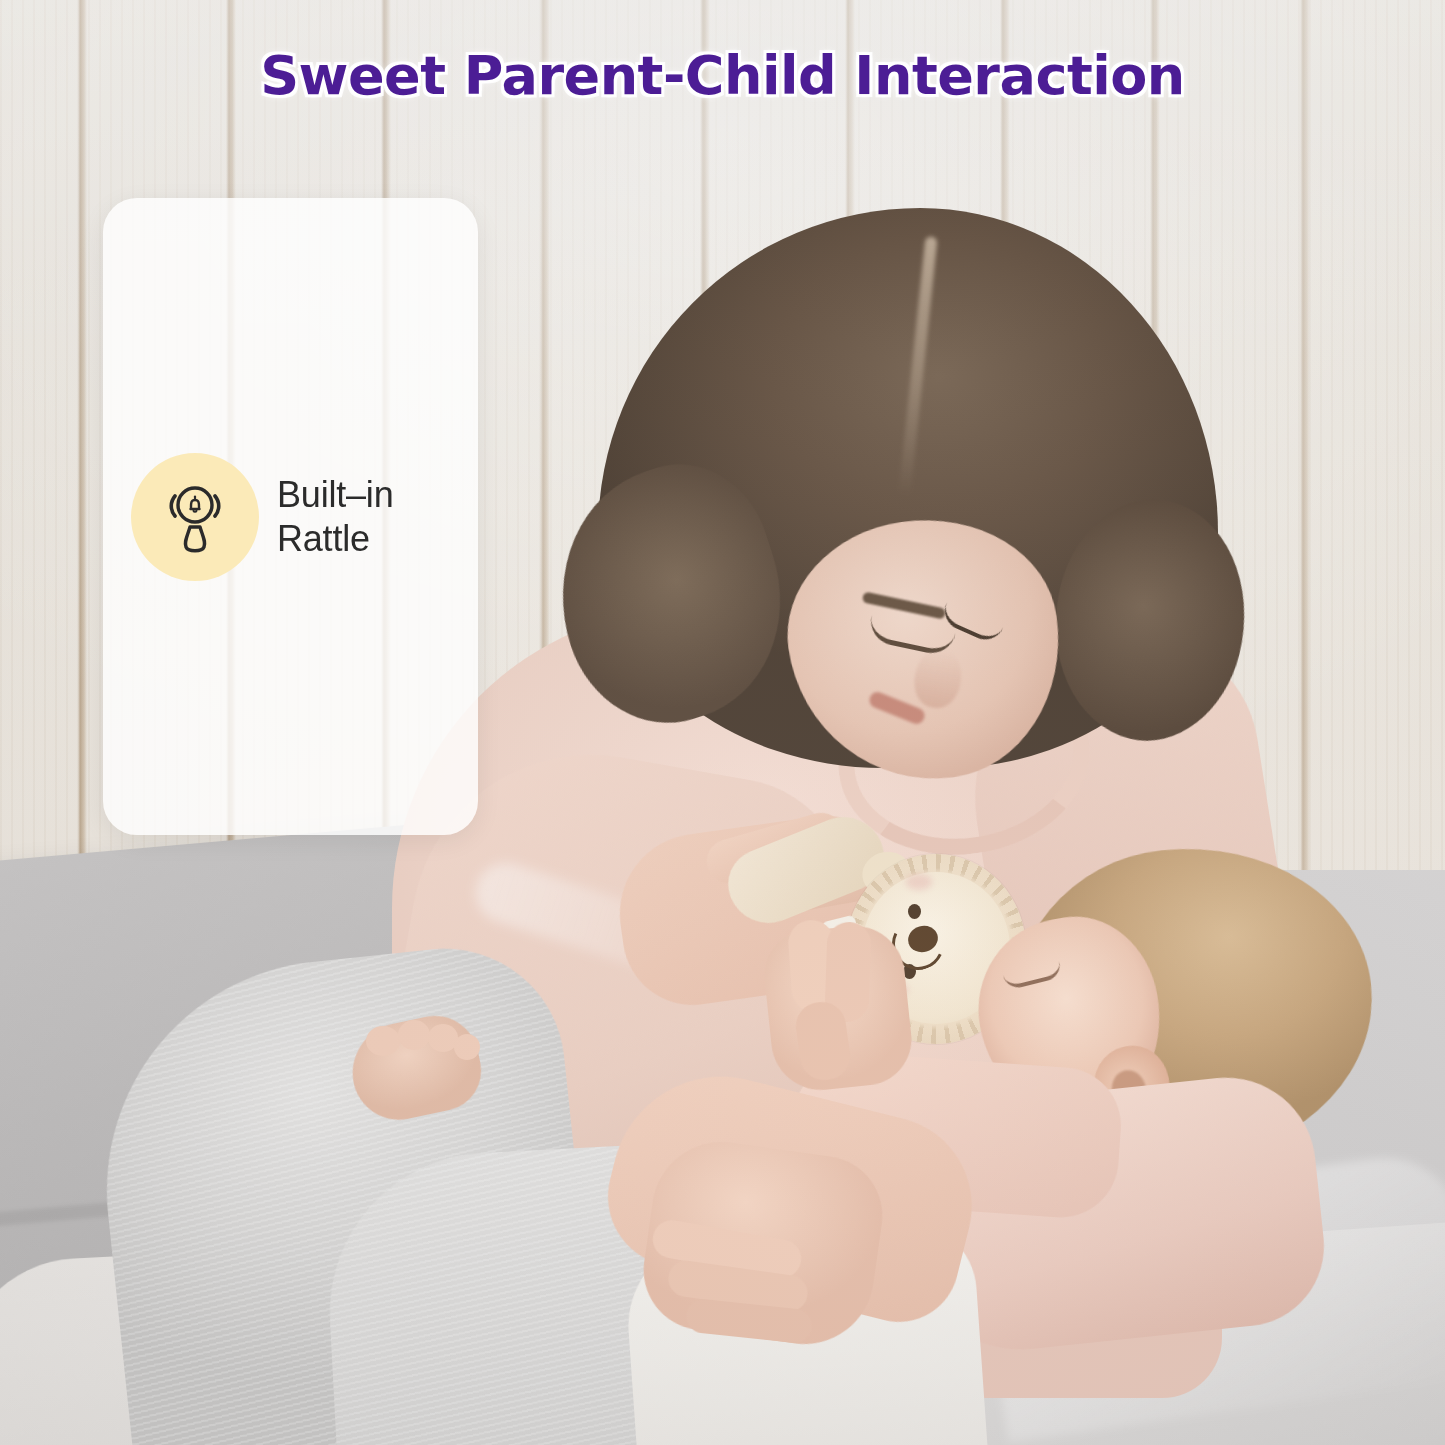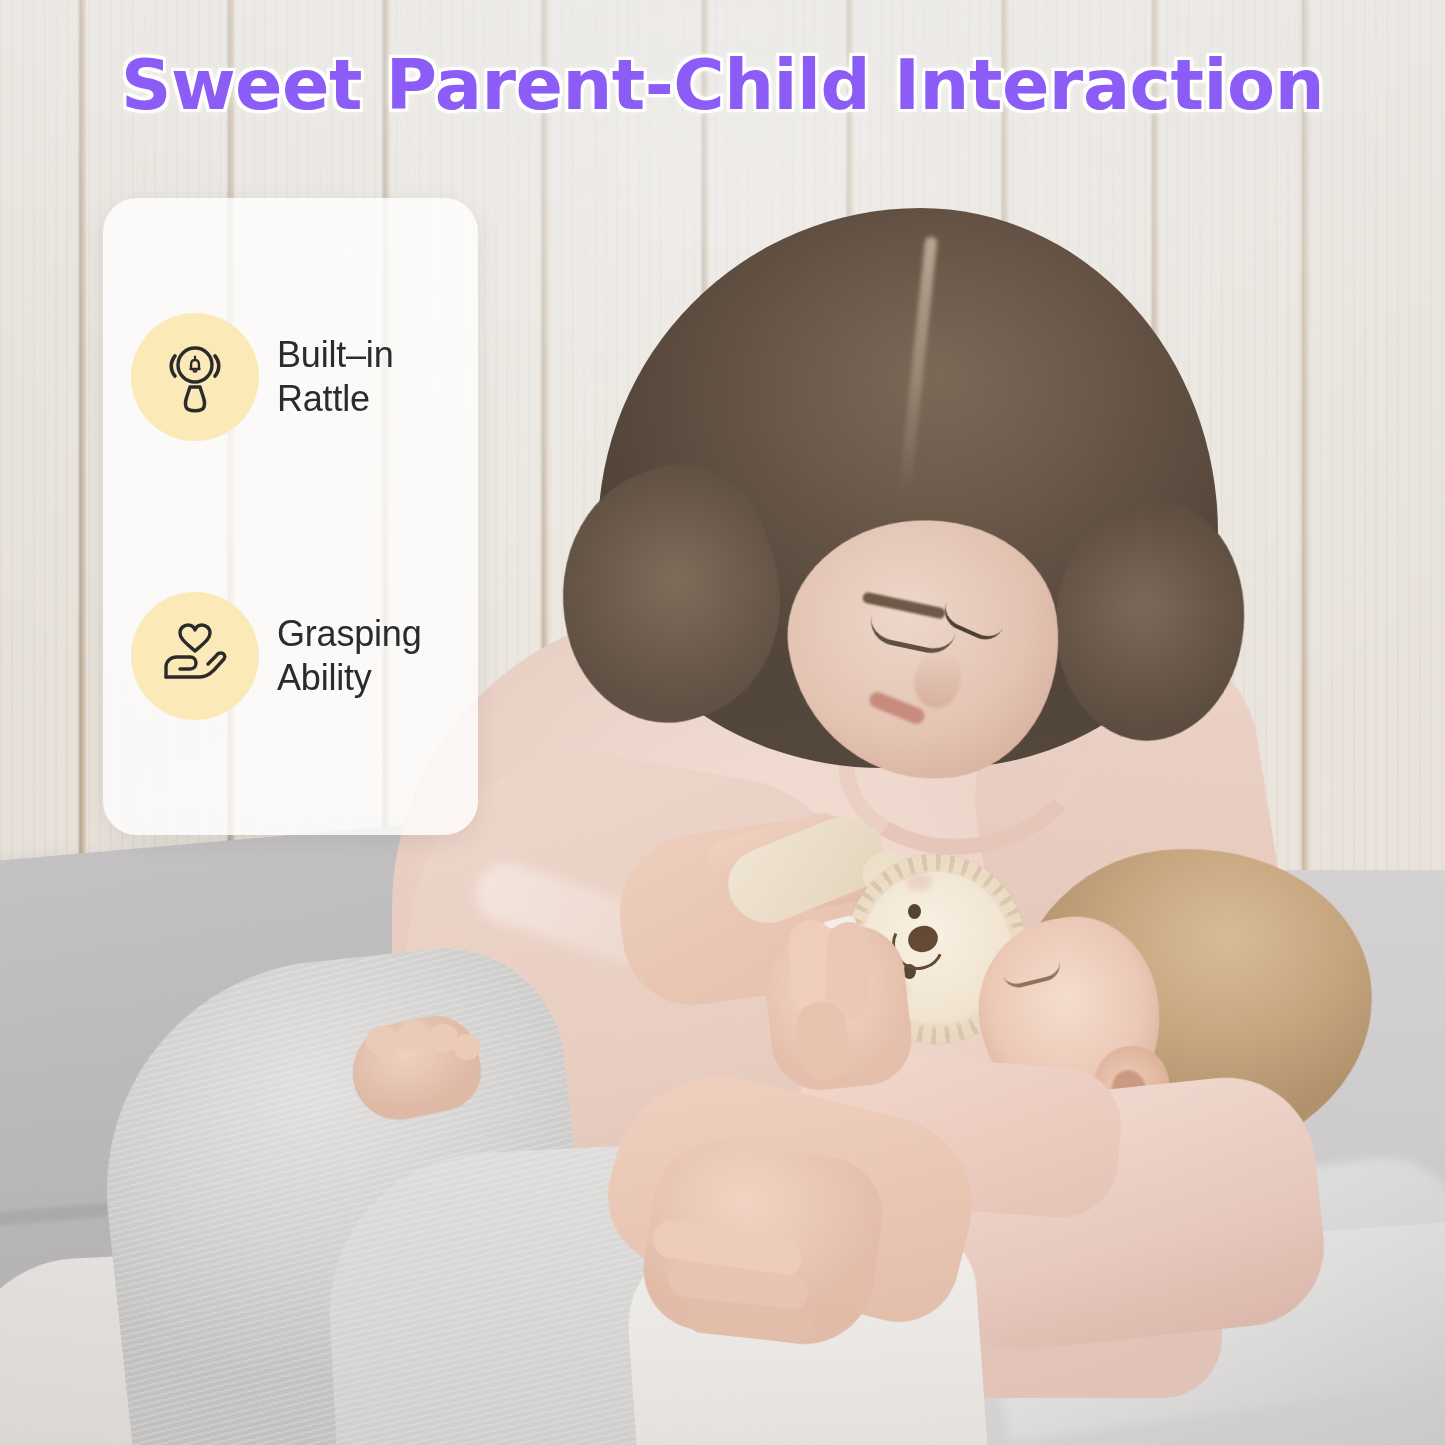--- a/index.html
+++ b/index.html
@@ -330,24 +330,24 @@
   .photo-soft{
     position:absolute;inset:0;
     background:radial-gradient(110% 70% at 60% 75%, rgba(255,255,255,.06) 0%, rgba(0,0,0,.05) 100%);
     pointer-events:none;
   }
 
   
   .title{
     position:absolute;left:0;right:0;top:44px;
     text-align:center;
-    font-size:70px;
+    font-size:54px;
     font-weight:bold;
     letter-spacing:-.5px;
-    color:#8b5cf6;
+    color:#4c1d95;
     font-family:"DejaVu Sans","Liberation Sans",sans-serif;
     text-shadow:
       0 0 5px #fff, 0 0 5px #fff, 0 0 10px #fff,
       2px 0 0 #fff, -2px 0 0 #fff, 0 2px 0 #fff, 0 -2px 0 #fff,
       2px 2px 0 #fff, -2px -2px 0 #fff, 2px -2px 0 #fff, -2px 2px 0 #fff,
       3px 3px 0 rgba(255,255,255,.9), -3px 3px 0 rgba(255,255,255,.9),
       3px -3px 0 rgba(255,255,255,.9), -3px -3px 0 rgba(255,255,255,.9);
     white-space:nowrap;
   }
 
@@ -478,29 +478,15 @@
           <path d="M33.5 30 h9 M34 30 c0-5 -0.5-9 4-9 s4 4 4 9" stroke-width="2.4"></path>
           <path d="M38 17.5 v2" stroke-width="2.2"></path>
           <path d="M36.6 31.8 a1.5 1.5 0 0 0 2.8 0" stroke-width="2.2"></path>
         </svg>
       </div>
       <div class="feature-label">Built–in
 Rattle</div>
     </div>
 
 
-    <div class="feature-row">
-      <div class="icon-circle">
-        <svg width="82" height="82" viewBox="0 0 82 82" fill="none" stroke="#2b2b2b" stroke-width="3.4" stroke-linecap="round" stroke-linejoin="round">
-          <path d="M41 36 C32 28, 26 24, 26 18 C26 13, 30 10, 34 10 C37 10, 40 12, 41 15
-                   C42 12, 45 10, 48 10 C52 10, 56 13, 56 18 C56 24, 50 28, 41 36 Z"></path>
-          <path d="M12 62 L12 52 C12 46, 17 42, 23 42 L36 42 C40 42, 42 45, 42 48
-                   C42 51, 40 54, 36 54 L26 54"></path>
-          <path d="M12 62 L46 62 C52 62, 56 59, 60 55 L70 44 C72 41, 70 38, 67 38
-                   C65 38, 63 39, 62 41 L54 49"></path>
-        </svg>
-      </div>
-      <div class="feature-label">Grasping
-Ability</div>
-    </div>
 
   </div>
 </div>
 
 </body></html>

